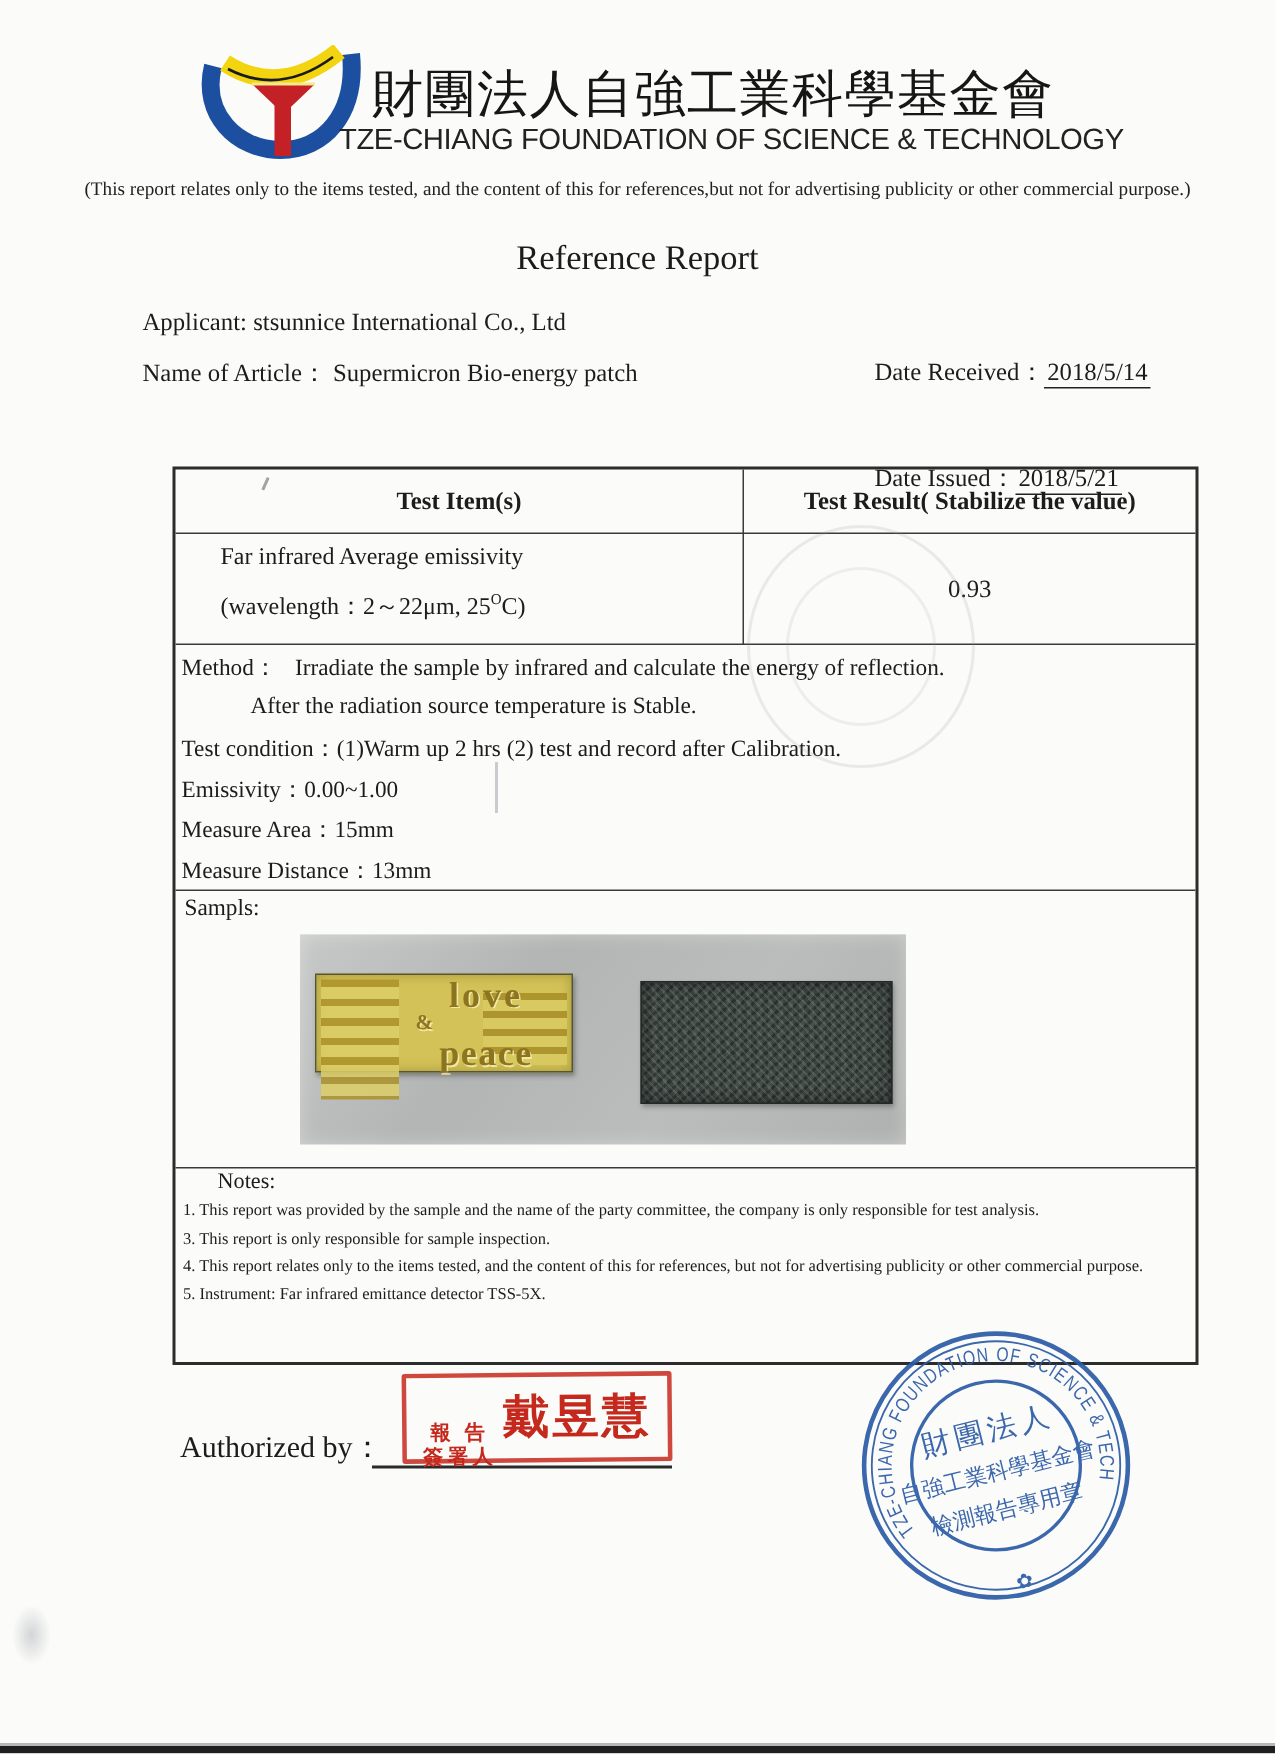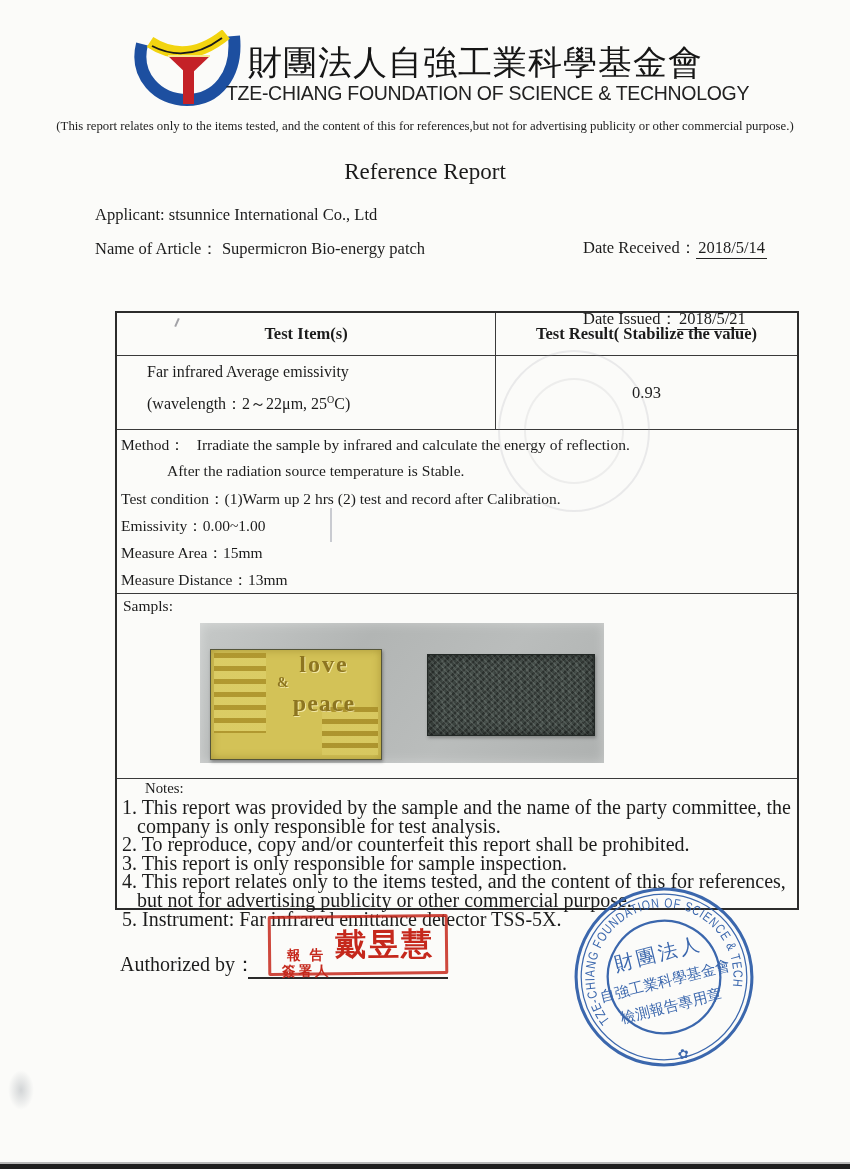--- a/index.html
+++ b/index.html
@@ -75,21 +75,21 @@
   .ml-5 { left:4px;  top:113px; }
   .ml-6 { left:4px;  top:140px; }
   
   .samples-label { position:absolute; left:6px; top:3px; font-size:15.5px; }
   .sample-photo {
     position:absolute; left:83px; top:29px; width:404px; height:140px;
     background:linear-gradient(128deg,#c6c9c8 0%,#b2b5b4 35%,#babdbc 65%,#aeb1b0 100%);
     box-shadow:inset 0 0 12px rgba(255,255,255,.35);
   }
   .patch-gold {
-    position:absolute; left:10px; top:26px; width:172px; height:111px;
+    position:absolute; left:10px; top:26px; width:172px; height:66px;
     background:#d3c257; border:1px solid #55553a;
     box-shadow:inset 0 0 8px rgba(120,100,20,.45), 1px 2px 3px rgba(60,60,60,.45);
   }
   .gold-stripes-left {
     position:absolute; left:3px; top:3px; width:52px; height:80px;
     background:repeating-linear-gradient(180deg,#ab9129 0 5px,#dcce67 5px 13px);
     opacity:.85;
   }
   .gold-stripes-right {
     position:absolute; right:3px; bottom:4px; width:56px; height:48px;
@@ -111,21 +111,21 @@
     background-image:
       repeating-linear-gradient(47deg, rgba(220,230,225,.13) 0 1.5px, transparent 1.5px 4px),
       repeating-linear-gradient(-43deg, rgba(0,0,0,.28) 0 2px, transparent 2px 5px),
       repeating-linear-gradient(90deg, rgba(160,175,168,.10) 0 3px, transparent 3px 7px);
     box-shadow:inset 0 0 10px rgba(0,0,0,.5), 1px 2px 3px rgba(60,60,60,.4);
   }
   
   .notes-label { position:absolute; left:28px; top:1px; font-size:14.8px; }
   .notes-list { position:absolute; left:5px; top:19px; width:670px; }
   .note-item {
-    font-size:20px; line-height:18.6px;
+    font-size:11px; line-height:18.6px;
     padding-left:15px; text-indent:-15px;
   }
   
   .authorized-label { position:absolute; left:120px; top:951px; font-size:20px; }
   .sig-underline {
     position:absolute; left:248px; top:977px; width:200px; height:0;
     border-top:2px solid #2a2a2a;
   }
   .signer-stamp {
     position:absolute; left:268px; top:915px; width:180px; height:60px;
@@ -242,21 +242,20 @@
           </div>
         </div>
         <div class="patch-dark"></div>
       </div>
     </div>
 
     <div class="sec sec-notes">
       <div class="notes-label">Notes:</div>
       <div class="notes-list">
         <div class="note-item">1. This report was provided by the sample and the name of the party committee, the company is only responsible for test analysis.</div>
-        <div class="note-item">2. To reproduce, copy and/or counterfeit this report shall be prohibited.</div>
         <div class="note-item">3. This report is only responsible for sample inspection.</div>
         <div class="note-item">4. This report relates only to the items tested, and the content of this for references, but not for advertising publicity or other commercial purpose.</div>
         <div class="note-item">5. Instrument: Far infrared emittance detector TSS-5X.</div>
       </div>
     </div>
   </div>
 
   <div class="authorized-label">Authorized by：</div>
   <div class="sig-underline"></div>
   <div class="signer-stamp">

